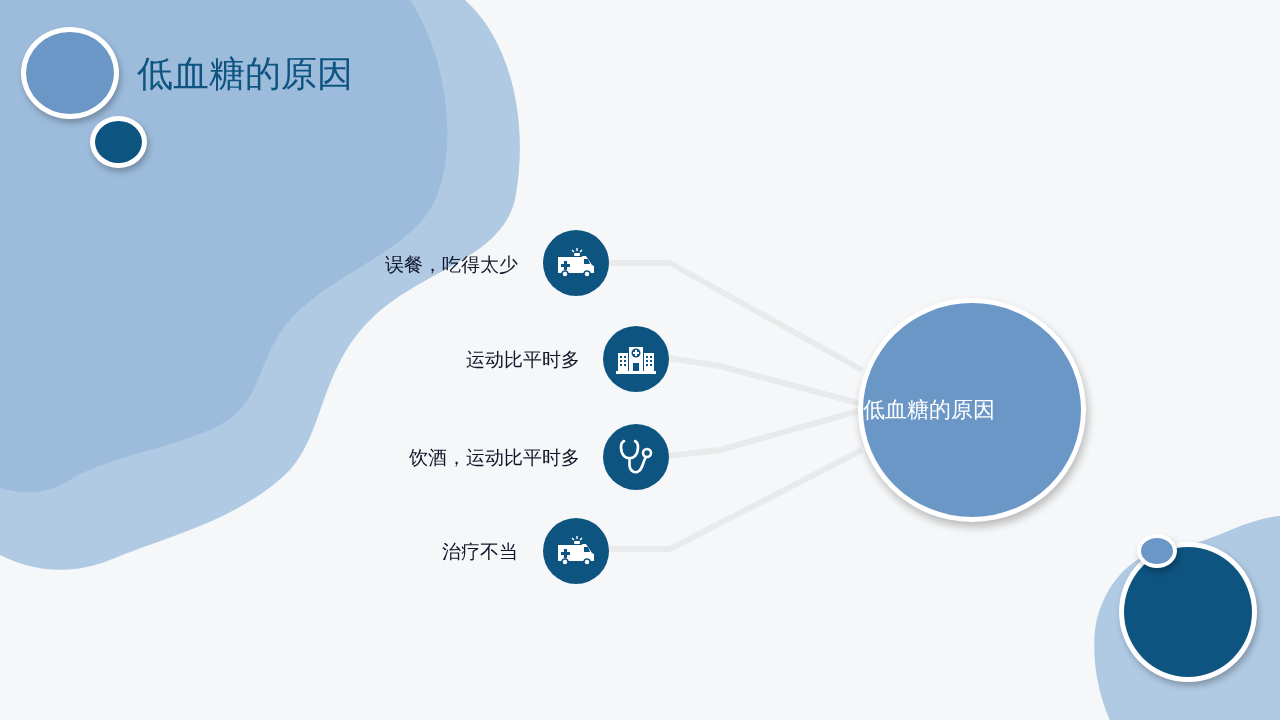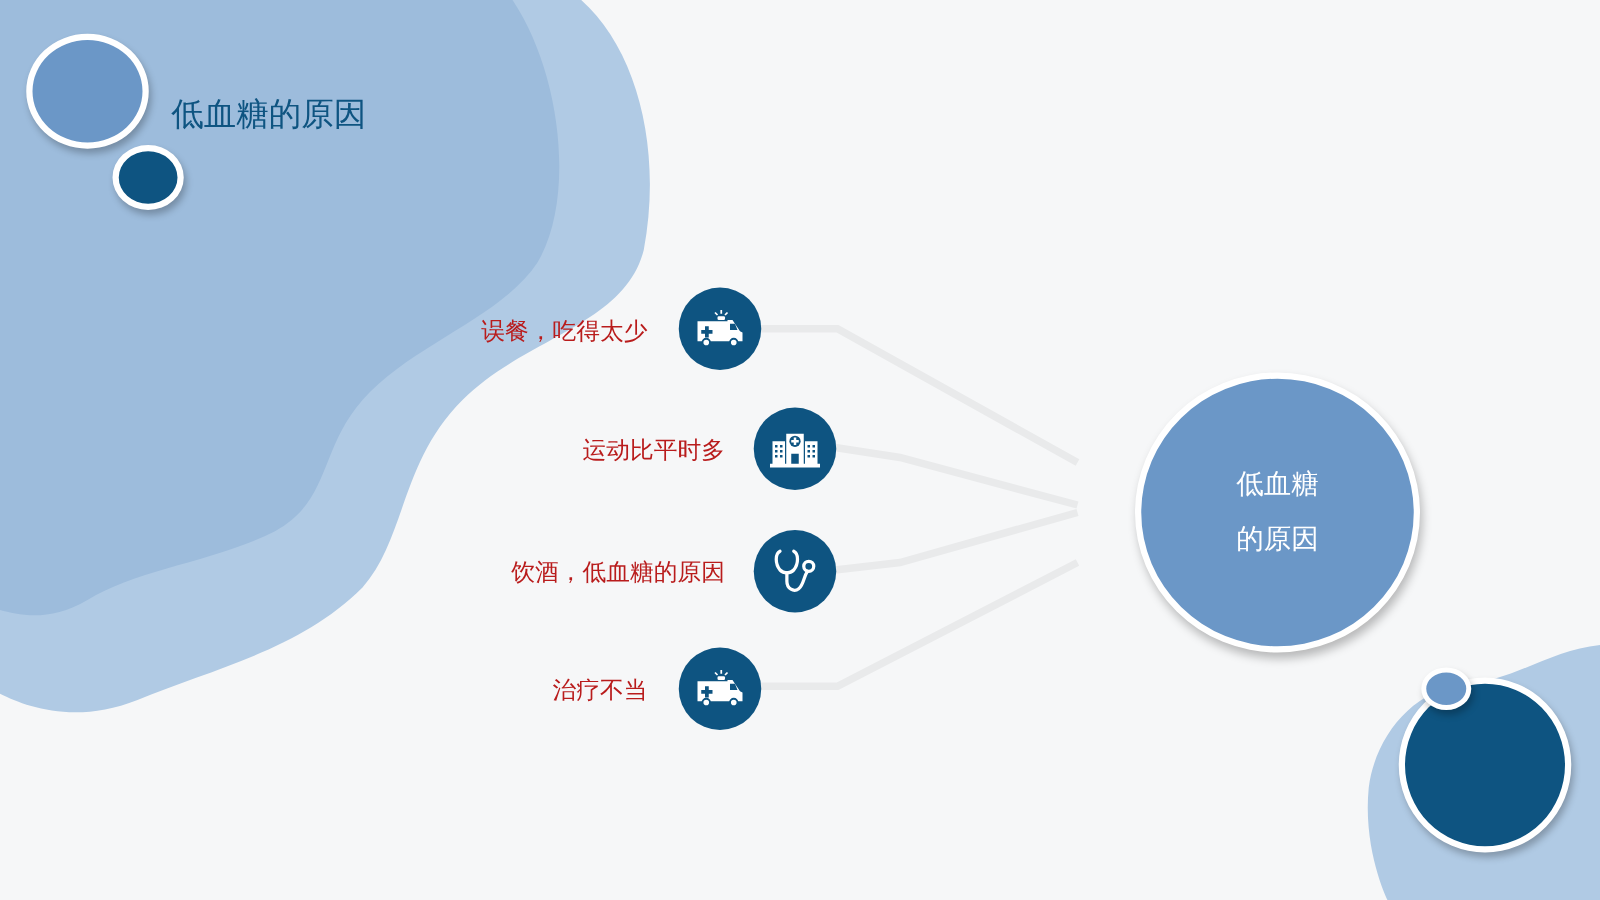--- a/index.html
+++ b/index.html
@@ -1,22 +1,22 @@
 <!DOCTYPE html>
 <html><head>
 <meta charset="utf-8">
 <style>
   html,body{margin:0;padding:0;}
   body{width:1280px;height:720px;overflow:hidden;position:relative;background:#f6f7f8;font-family:"DejaVu Sans","Liberation Sans",sans-serif;}
   .bg{position:absolute;left:0;top:0;width:1280px;height:720px;}
-  .title{position:absolute;left:137px;top:50px;font-size:26px;color:#0e5481;letter-spacing:0px;margin-top:24px;}
+  .title{position:absolute;left:137px;top:50px;font-size:36px;color:#0e5481;letter-spacing:0px;}
   .deco-circle{position:absolute;border-radius:50%;border:5px solid #fff;box-sizing:border-box;box-shadow:2px 4px 6px rgba(0,0,0,0.25);}
-  .item-label{position:absolute;font-size:19px;color:#b91c1c;white-space:nowrap;text-align:center;}
+  .item-label{position:absolute;font-size:19px;color:#0f172a;white-space:nowrap;text-align:center;}
   .icon-circle{position:absolute;width:66px;height:66px;border-radius:50%;background:#0e5481;display:flex;align-items:center;justify-content:center;}
-  .center-circle{position:absolute;left:908px;top:298px;width:228px;height:224px;border-radius:50%;background:#6b97c7;border:5px solid #fff;box-sizing:border-box;box-shadow:2px 5px 8px rgba(0,0,0,0.25);display:flex;flex-direction:column;align-items:center;justify-content:center;}
+  .center-circle{position:absolute;left:858px;top:298px;width:228px;height:224px;border-radius:50%;background:#6b97c7;border:5px solid #fff;box-sizing:border-box;box-shadow:2px 5px 8px rgba(0,0,0,0.25);display:flex;flex-direction:row;align-items:center;}
   .center-line{color:#fff;font-size:22px;line-height:44px;}
 </style>
 </head>
 <body>
 
 <svg class="bg" width="1280" height="720" viewBox="0 0 1280 720">
 
   <path d="M0,0 L465,0 C510,40 530,120 515,200 C500,260 420,270 370,320 C320,370 325,430 290,470 C240,520 170,535 110,560 C60,580 20,565 0,555 Z" fill="#b0cae4"></path>
 
   <path d="M0,0 L410,0 C450,60 460,160 430,210 C400,255 330,275 290,320 C255,360 265,400 220,425 C170,450 110,455 70,480 C40,498 15,492 0,488 Z" fill="#9dbcdc"></path>
@@ -79,21 +79,21 @@
       <rect x="30" y="13" width="2" height="2"></rect>
         <rect x="34" y="13" width="2" height="2"></rect>
       <rect x="30" y="17" width="2" height="2"></rect>
         <rect x="34" y="17" width="2" height="2"></rect>
       <rect x="30" y="21" width="2" height="2"></rect>
         <rect x="34" y="21" width="2" height="2"></rect>
     </g>
   </svg>
 </div>
 
-<div class="item-label" style="right:700px;top:445px;">饮酒，低血糖的原因</div>
+<div class="item-label" style="right:700px;top:445px;">饮酒，运动比平时多</div>
 <div class="icon-circle" style="left:603px;top:424px;">
   <svg width="36" height="40" viewBox="0 0 36 40">
     <g fill="none" stroke="#fff" stroke-width="2.6" stroke-linecap="round">
       <path d="M6,4 C2,6 2,14 6,19 C9,22 14,22 17,19 C21,14 21,6 17,4"></path>
       <path d="M11.5,21 L11.5,28 C11.5,34 17,37 21,34 C25,31 25,24 28,20"></path>
       <circle cx="29" cy="16" r="4"></circle>
     </g>
   </svg>
 </div>
 

